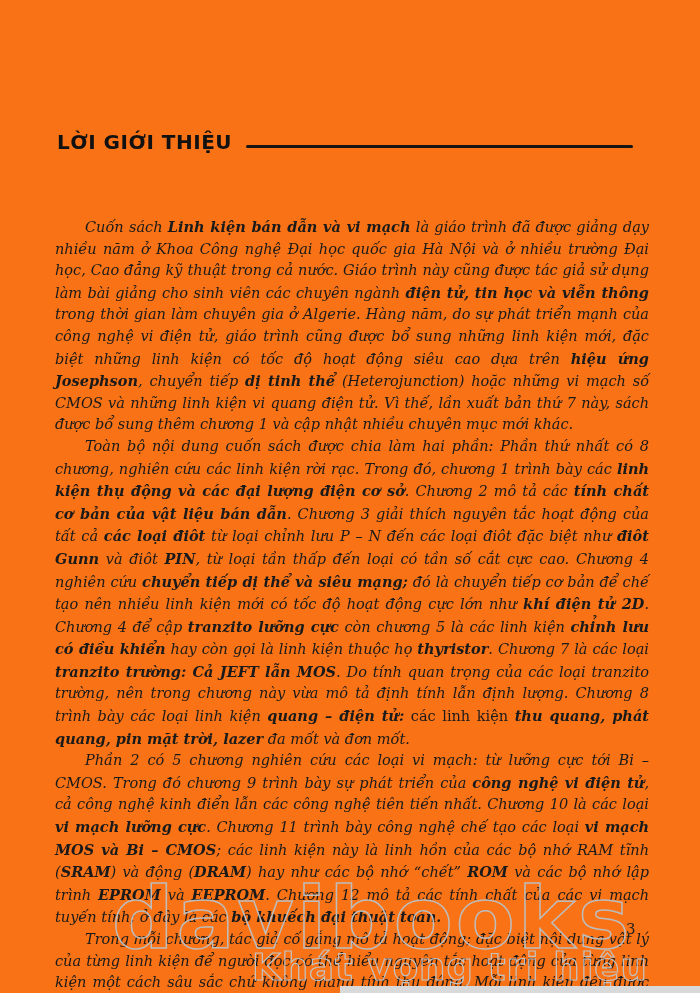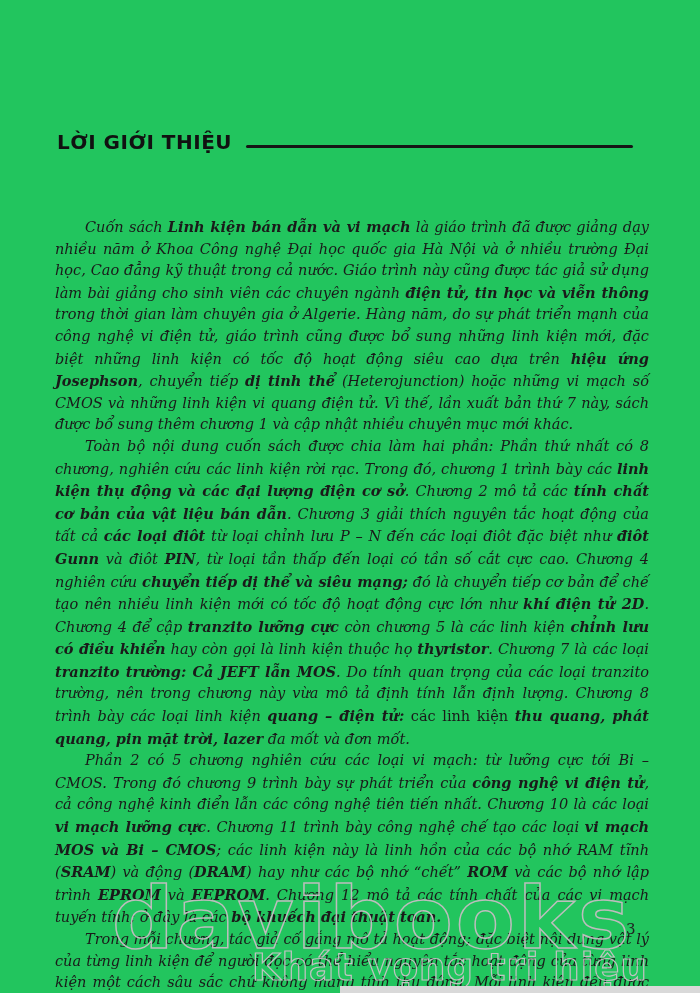--- a/index.html
+++ b/index.html
@@ -1,19 +1,19 @@
 <!DOCTYPE html>
 <html><head>
 <meta charset="utf-8">
 <style>
   html,body{margin:0;padding:0;background:#777;}
   .page{
     position:relative;
     width:700px;height:993px;
-    background:#22c55e;
+    background:#f97316;
     overflow:hidden;
     font-family:"DejaVu Serif","Liberation Serif",serif;
     color:#1a1a1a;
     text-decoration:underline;
   }
   
   .hdr{
     position:absolute;left:57px;top:130px;width:576px;
     display:flex;align-items:center;
   }

